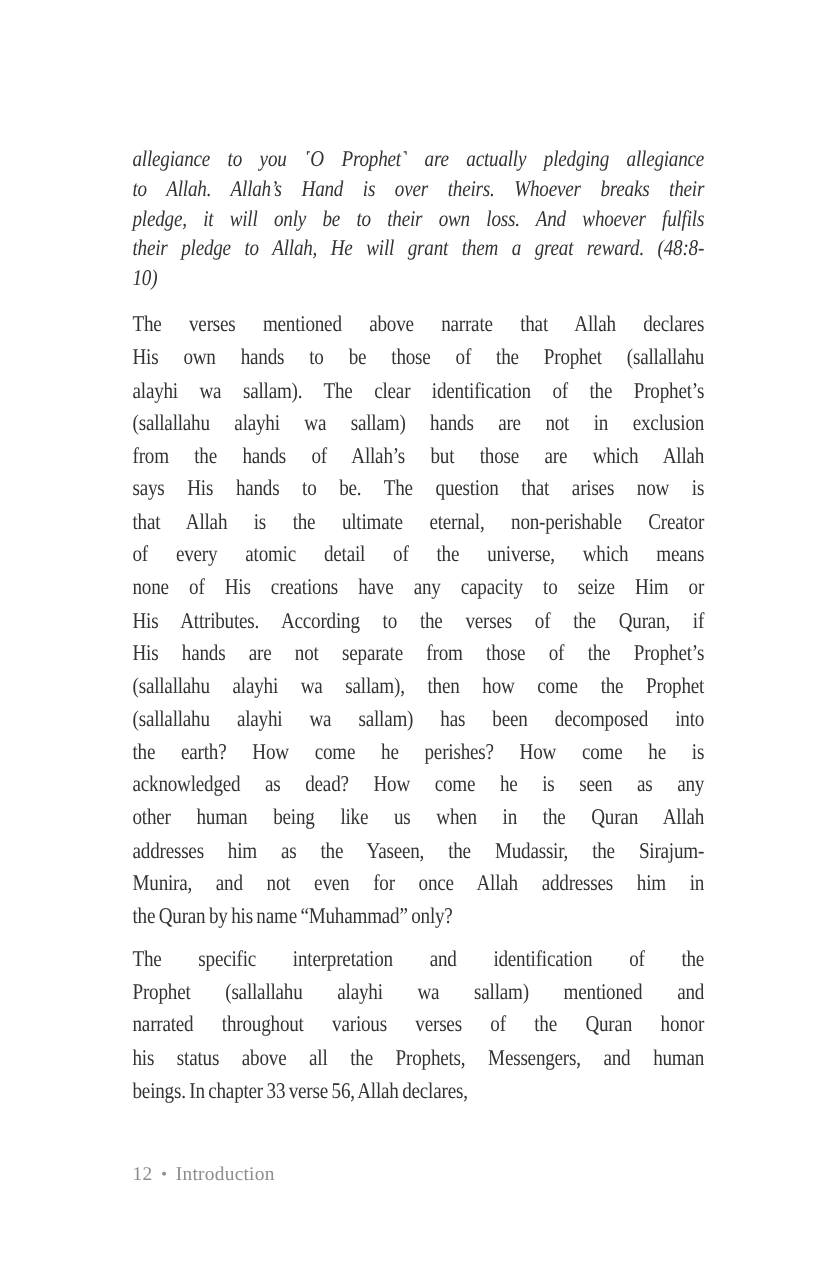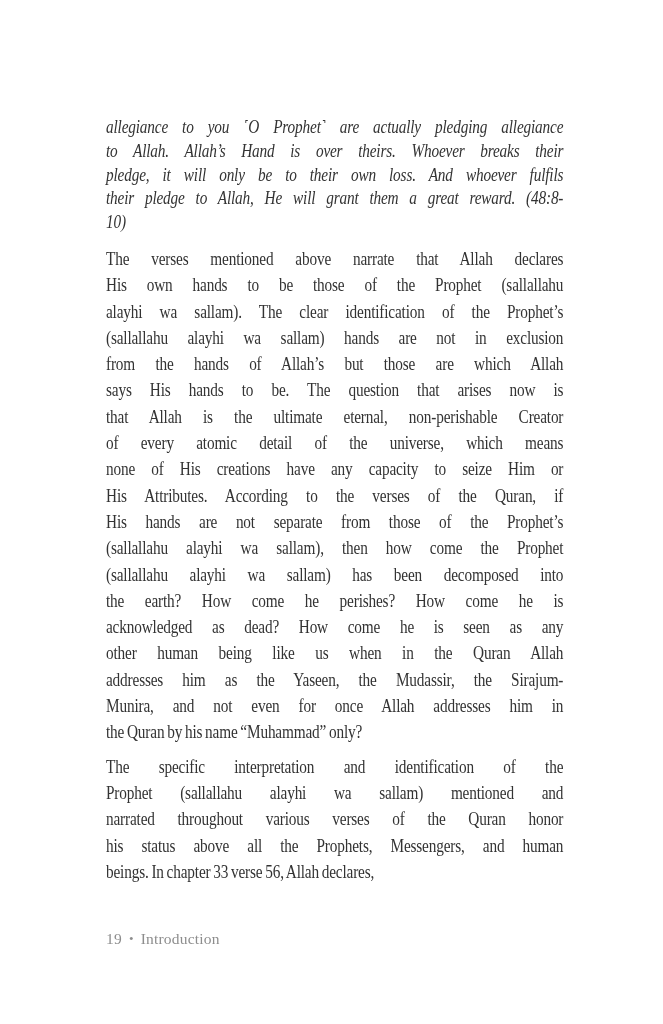--- a/index.html
+++ b/index.html
@@ -102,16 +102,16 @@
         <div class="line">The specific interpretation and identification of the</div>
         <div class="line">Prophet (sallallahu alayhi wa sallam) mentioned and</div>
         <div class="line">narrated throughout various verses of the Quran honor</div>
         <div class="line">his status above all the Prophets, Messengers, and human</div>
         <div class="line">beings. In chapter 33 verse 56, Allah declares,</div>
       </div>
 
   </div>
 
   <div class="page-footer">
-    <span>19</span><span class="footer-sep">•</span><span>Introduction</span>
+    <span>12</span><span class="footer-sep">•</span><span>Introduction</span>
   </div>
 
 </div>
 
 </body></html>

